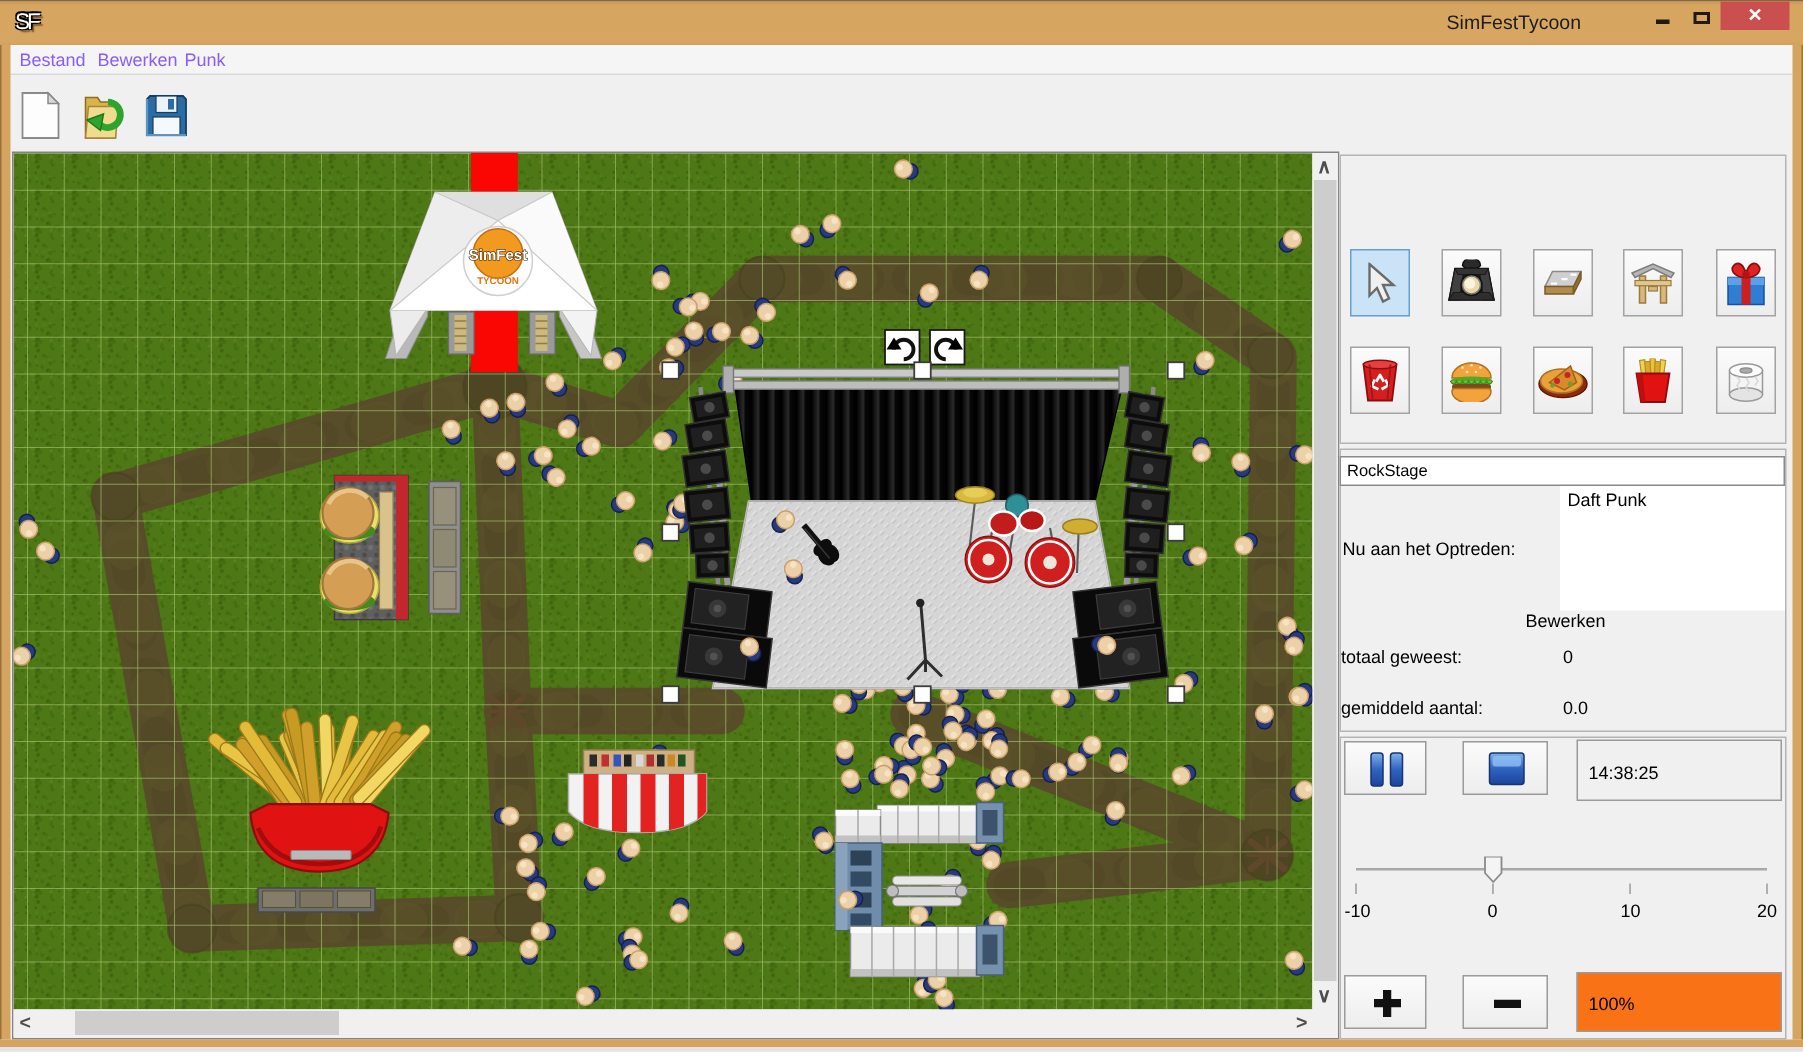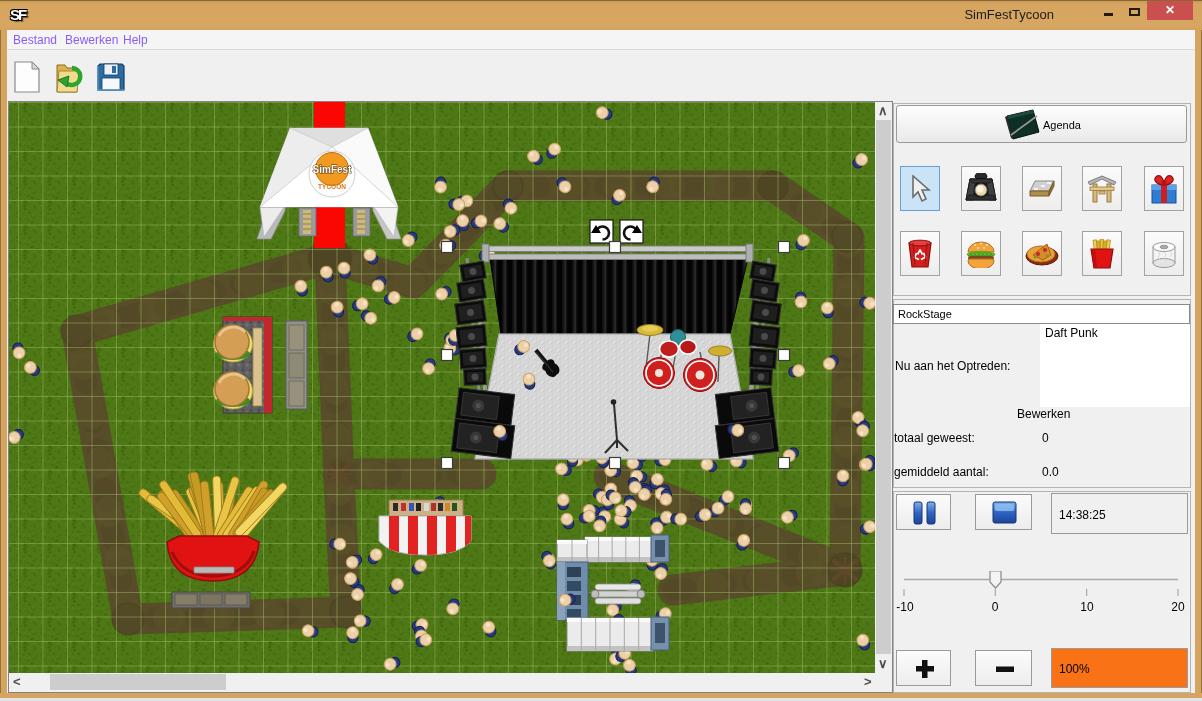--- a/index.html
+++ b/index.html
@@ -1,18 +1,18 @@
 <!DOCTYPE html>
 <html><head><meta charset="utf-8"><style>
 *{margin:0;padding:0;box-sizing:border-box}
 body{width:1202px;height:701px;position:relative;overflow:hidden;font-family:"Liberation Sans",sans-serif;background:#f0f0f0}
 .abs{position:absolute}
 #titlebar{left:0;top:0;width:1202px;height:30px;background:linear-gradient(#c89a58 0%,#d6a660 10%,#d7a662 90%,#d2a15c 100%);border-top:1px solid #8a6836}
 #title{left:0;top:7px;width:1054px;text-align:right;font-size:13px;color:#1c1c1c}
-#sficon{left:10px;top:6px;font-size:15px;font-weight:bold;color:#fff;letter-spacing:-2px;text-shadow:-1px -1px 0 #000,1px -1px 0 #000,-1px 1px 0 #000,1px 1px 0 #000,2px 2px 1px #6d4f26}
+#sficon{left:10px;top:6px;font-size:15px;font-weight:normal;color:#fff;letter-spacing:-2px;text-shadow:-1px -1px 0 #000,1px -1px 0 #000,-1px 1px 0 #000,1px 1px 0 #000,2px 2px 1px #6d4f26}
 #minbtn{left:1104px;top:13px;width:9px;height:3px;background:#231a0e}
 #maxbtn{left:1129px;top:8px;width:11px;height:8px;border:2px solid #231a0e}
 #closebtn{left:1147px;top:1px;width:46px;height:19px;background:#c9504e;color:#fff;font-size:12px;font-weight:bold;text-align:center;line-height:19px}
 #menubar{left:7px;top:30px;width:1188px;height:20px;background:#f5f5f5;border-bottom:1px solid #d9d9d9;font-size:12px;color:#8b5cf6}
 #menubar span{position:absolute;top:3px}
 #toolbar{left:7px;top:51px;width:1188px;height:51px;background:#f0f0f0}
 #canvasbox{left:8px;top:101px;width:885px;height:592px;border:1px solid #828282;background:#f0f0f0}
 #mapsvg{position:absolute;left:0;top:0}
 #vscroll{left:866px;top:0px;width:17px;height:571px;background:#f0f0f0}
 #vthumb{left:1px;top:18px;width:15px;height:534px;background:#cdcdcd}
@@ -40,21 +40,21 @@
 <body>
 <div class="abs" id="titlebar"></div>
 <div class="abs" id="title">SimFestTycoon</div>
 <div class="abs" id="sficon">SF</div>
 <div class="abs" id="minbtn"></div>
 <div class="abs" id="maxbtn"></div>
 <div class="abs" id="closebtn">✕</div>
 <div class="abs" id="menubar">
     <span style="left:6px">Bestand</span>
     <span style="left:58px">Bewerken</span>
-    <span style="left:116px">Help</span>
+    <span style="left:116px">Punk</span>
   </div>
 <div class="abs" id="toolbar">
     <svg width="120" height="40" style="position:absolute;left:5px;top:8px" viewBox="0 0 120 40">
 <g>
         <path d="M3,3 L20,3 L27,10 L27,33 L3,33 Z" fill="#fdfdfd" stroke="#8a8a8a" stroke-width="1.2"></path>
 <path d="M20,3 L20,10 L27,10 Z" fill="#d8d8d8" stroke="#8a8a8a" stroke-width="1"></path>
       </g>
 <g transform="translate(43,0)">
         <path d="M2,6 L10,6 L12,9 L22,9 L22,33 L2,33 Z" fill="#d9b44a" stroke="#8a6d20" stroke-width="1"></path>
 <path d="M4,12 L24,12 L22,33 L2,33 Z" fill="#f0dc8e" stroke="#a8853a" stroke-width="1"></path>
@@ -635,29 +635,20 @@
 <div class="abs" id="hscroll">
       <div class="abs sarrow" style="left:4px;top:1px">&lt;</div>
       <div class="abs" id="hthumb"></div>
       <div class="abs sarrow" style="left:855px;top:1px">&gt;</div>
     </div>
 </div>
 <div class="abs" id="panel">
 <div class="abs gbox" style="left:0;top:2px;width:298px;height:193px"></div>
 <div class="abs gbox" style="left:0;top:198px;width:298px;height:189px"></div>
 <div class="abs gbox" style="left:0;top:390px;width:298px;height:202px"></div>
-<div class="abs" id="agendabtn">
-      <svg width="44" height="34" style="position:absolute;left:102px;top:2px" viewBox="0 0 44 34">
-<polygon points="8,8 34,2 40,24 14,31" fill="#0e2f25" stroke="#05140d" stroke-width="1"></polygon>
-<polygon points="8,8 34,2 35,5 9,11" fill="#1d4a3a"></polygon>
-<polygon points="8,8 14,31 12,30 6,9" fill="#2a2a2a"></polygon>
-<line x1="12" y1="27" x2="38" y2="8" stroke="#9a9a9a" stroke-width="1.6"></line>
-</svg>
-      <span>Agenda</span>
-    </div>
 <div class="tbtn sel" style="left:7px;top:65px">
       <svg width="24" height="28" viewBox="0 0 24 28">
         <polygon points="5,1 5,22 10,17 14,26 18,24 14,15 21,15" fill="#f0f0f0" stroke="#6b6b6b" stroke-width="1.6"></polygon>
       </svg>
     </div>
 <div class="tbtn" style="left:68px;top:65px">
       <svg width="32" height="32" viewBox="0 0 32 32">
         <path d="M10,4 a6,5 0 0 1 12,0 l-2,2 h-8 Z" fill="#2a2a2a" stroke="#111" stroke-width="1"></path>
         <polygon points="5,6 27,6 31,27 1,27" fill="#1a1a1a" stroke="#000" stroke-width="1"></polygon>
         <polygon points="5,6 1,27 8,27 11,6" fill="#404040" stroke="#1a1a1a" stroke-width="0.8"></polygon>

